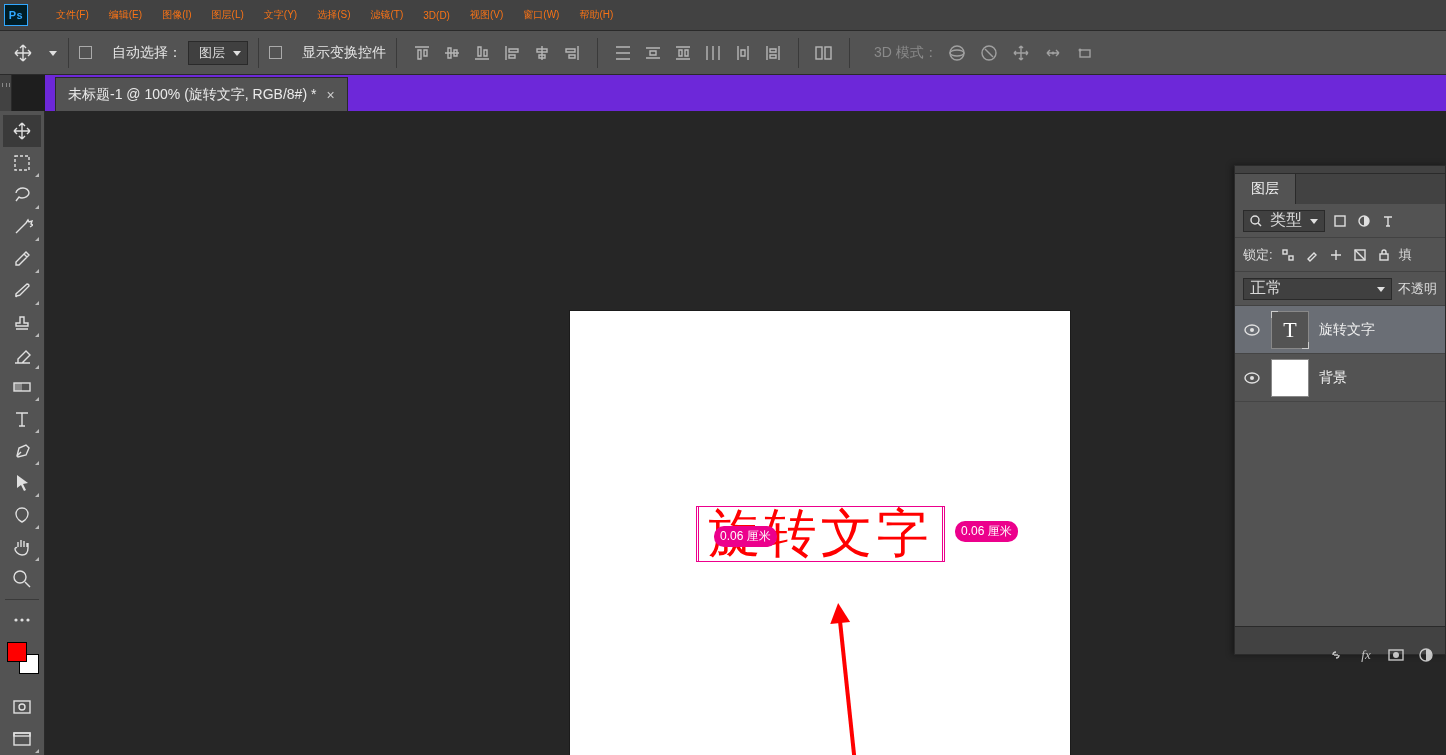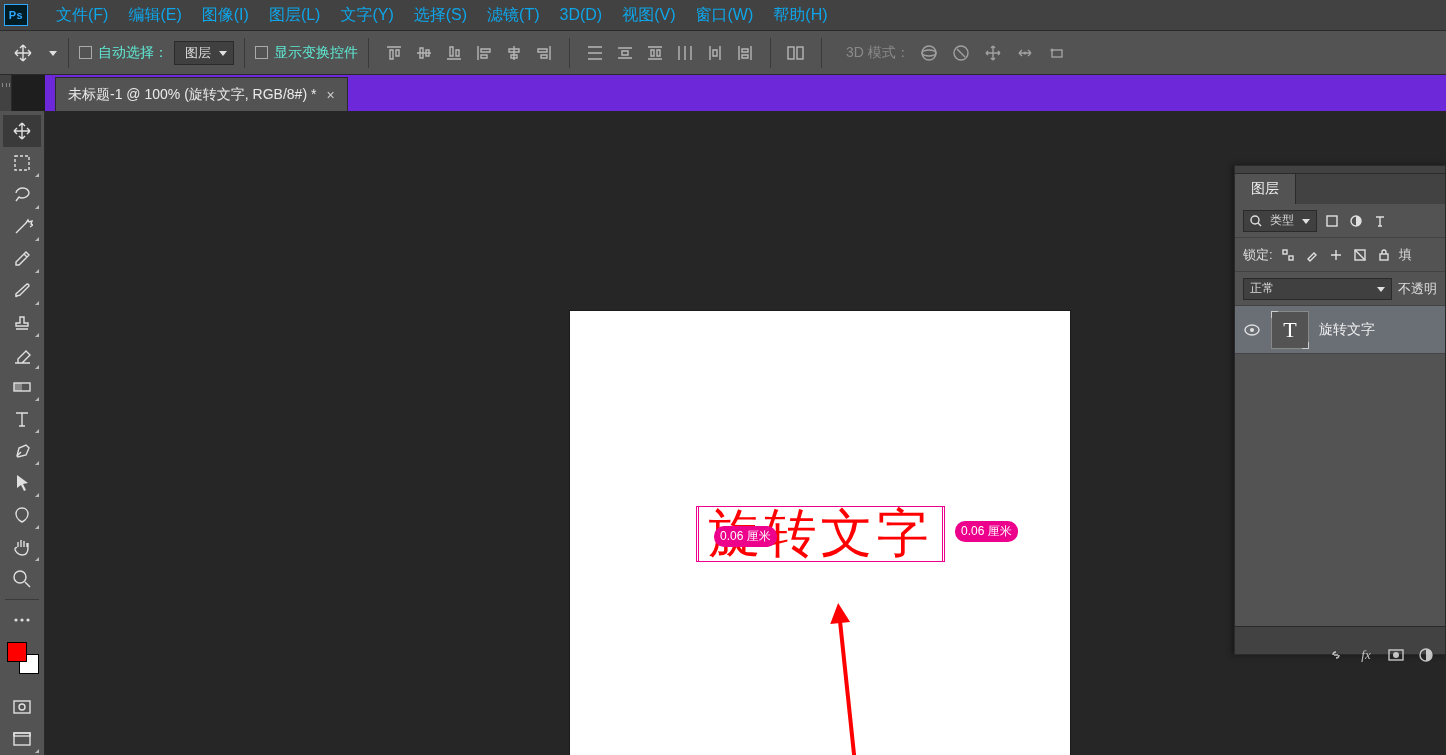--- a/index.html
+++ b/index.html
@@ -2,28 +2,28 @@
 <html><head>
 <meta charset="utf-8">
 <style>
   * { box-sizing: border-box; margin: 0; padding: 0; user-select: none; }
   html, body { width: 1446px; height: 755px; overflow: hidden; font-family: "Microsoft YaHei", "Segoe UI", Arial, sans-serif; background:#1e1e1e; color:#d8d8d8; font-size:13px; }
 
   
   .menubar { display:flex; align-items:center; height:30px; background:#424242; padding:0 4px; gap:0; }
   .menubar .ps-logo { width:24px; height:22px; background:#001d26; border:1px solid #31a8ff; display:flex; align-items:center; justify-content:center; margin-right:18px; }
   .menubar .ps-logo span { color:#31a8ff; font-weight:bold; font-size:11px; letter-spacing:0.5px; }
-  .menubar .menu-item { padding:0 10px; height:100%; display:flex; align-items:center; color:#0ea5e9; font-size:16px; cursor:default; }
+  .menubar .menu-item { padding:0 10px; height:100%; display:flex; align-items:center; color:#f97316; font-size:10px; cursor:default; }
 
   
   .optionsbar { display:flex; align-items:center; height:45px; background:#535353; padding:0 6px; gap:6px; border-top:1px solid #2a2a2a; border-bottom:1px solid #2a2a2a; }
   .optionsbar .tool-indicator { width:34px; height:34px; display:flex; align-items:center; justify-content:center; }
   .chev-down { margin-left:2px; }
   .sep { width:1px; height:30px; background:#3a3a3a; margin:0 4px; }
-  .optionsbar .chk { display:flex; align-items:center; gap:6px; color:#5eead4; font-size:14px; }
+  .optionsbar .chk { display:flex; align-items:center; gap:20px; color:#e5e5e5; font-size:14px; }
   .optionsbar .chk .box { width:13px; height:13px; border:1px solid #aaa; background:#535353; }
   .optionsbar .dropdown { display:flex; align-items:center; background:#404040; border:1px solid #2a2a2a; height:24px; padding:0 6px 0 10px; gap:8px; color:#ddd; font-size:13px; }
   .optionsbar .align-group { display:flex; gap:0; }
   .optionsbar .align-btn { width:30px; height:30px; display:flex; align-items:center; justify-content:center; opacity:0.7; }
   .optionsbar .align-btn svg { stroke:#cfcfcf; fill:#cfcfcf; }
   .optionsbar .mode3d-label { color:#8a8a8a; margin-left:14px; font-size:14px; }
   .optionsbar .mode3d-btn { width:26px; height:26px; display:flex; align-items:center; justify-content:center; opacity:0.55; }
 
   
   .side-strip { position:absolute; left:0; top:75px; width:12px; height:680px; background:#424242; border-right:1px solid #2a2a2a; }
@@ -57,21 +57,21 @@
   .measure-tag { position:absolute; background:#ec008c; color:#fff; font-size:12px; padding:2px 6px; border-radius:10px; font-family:Arial,sans-serif; }
   .arrow { position:absolute; width:4px; background:#ff0000; }
   .arrow::before { content:""; position:absolute; top:-18px; left:-8px; width:0; height:0; border-left:10px solid transparent; border-right:10px solid transparent; border-bottom:20px solid #ff0000; }
 
   
   .panel { position:absolute; right:0; top:165px; width:212px; height:490px; background:#535353; border:1px solid #2a2a2a; box-shadow:-2px 0 6px rgba(0,0,0,.4); display:flex; flex-direction:column; z-index:5; }
   .panel .grip { height:8px; background:#424242; border-bottom:1px solid #2a2a2a; }
   .panel .tabs { display:flex; background:#424242; height:30px; align-items:flex-end; }
   .panel .tabs .tab { padding:6px 16px; background:#535353; color:#eee; font-size:14px; border-top:1px solid #2a2a2a; border-right:1px solid #2a2a2a; }
   .panel .row { display:flex; align-items:center; height:34px; padding:0 8px; gap:6px; border-bottom:1px solid #424242; }
-  .panel .row .combo { flex:0 0 auto; display:flex; align-items:center; background:#404040; border:1px solid #2a2a2a; height:22px; padding:0 6px; gap:8px; font-size:12px; }
+  .panel .row .combo { flex:0 0 auto; display:flex; align-items:center; background:#404040; border:1px solid #2a2a2a; height:22px; padding:0 6px; gap:8px; font-size:16px; }
   .panel .row .mini-icon { width:18px; height:18px; display:flex; align-items:center; justify-content:center; }
   .panel .row .label { font-size:13px; color:#ddd; }
   .panel .layers-list { flex:1; overflow:auto; background:#535353; }
   .panel .layer { display:flex; align-items:center; height:48px; gap:10px; padding:0 8px; border-bottom:1px solid #454545; }
   .panel .layer.selected { background:#6a6e75; }
   .panel .layer .eye { width:18px; height:18px; display:flex; align-items:center; justify-content:center; }
   .panel .layer .thumb { width:38px; height:38px; border:1px solid #888; display:flex; align-items:center; justify-content:center; background:#fff; position:relative; }
   .panel .layer .thumb.text { background:#535353; }
   .panel .layer .thumb.text .T { color:#fff; font-family:serif; font-size:22px; }
   .panel .layer .thumb .corners::before,
@@ -475,20 +475,30 @@
             <ellipse class="ico" cx="8" cy="6" rx="7" ry="5"></ellipse>
             <circle class="icoFill" cx="8" cy="6" r="2"></circle>
           </svg>
         </div>
       <div class="thumb text">
           <span class="corners"></span>
           <span class="T">T</span>
         </div>
       <span class="name">旋转文字</span>
     </div>
+    <div class="layer">
+      <div class="eye">
+          <svg width="16" height="12">
+            <ellipse class="ico" cx="8" cy="6" rx="7" ry="5"></ellipse>
+            <circle class="icoFill" cx="8" cy="6" r="2"></circle>
+          </svg>
+        </div>
+      <div class="thumb"></div>
+      <span class="name">背景</span>
+    </div>
   </div>
 
   <div class="footer">
     <div class="fbtn">
         <svg width="16" height="14">
           <path class="ico" d="M5 7a3 3 0 013-3h0M11 7a3 3 0 01-3 3h0M6 7h4"></path>
         </svg>
       </div>
     <div class="fbtn">
         <span style="font-style:italic; font-family:serif; color:#ddd; font-size:13px;">fx</span>

